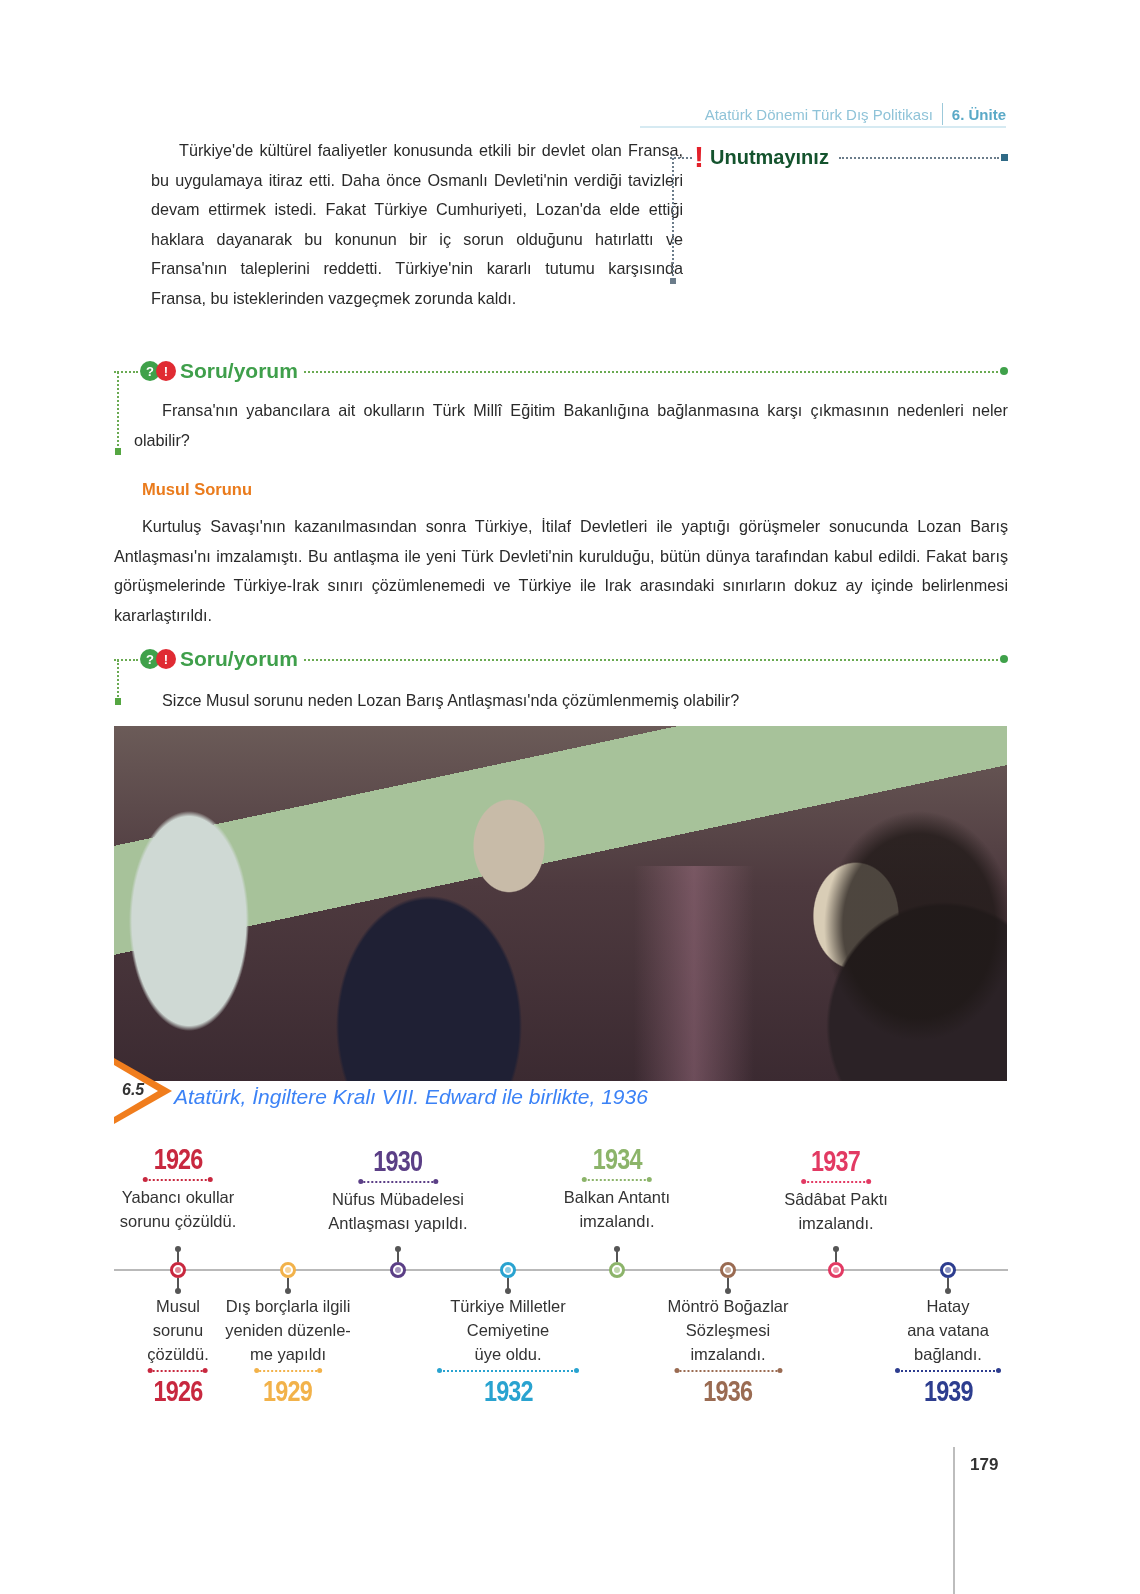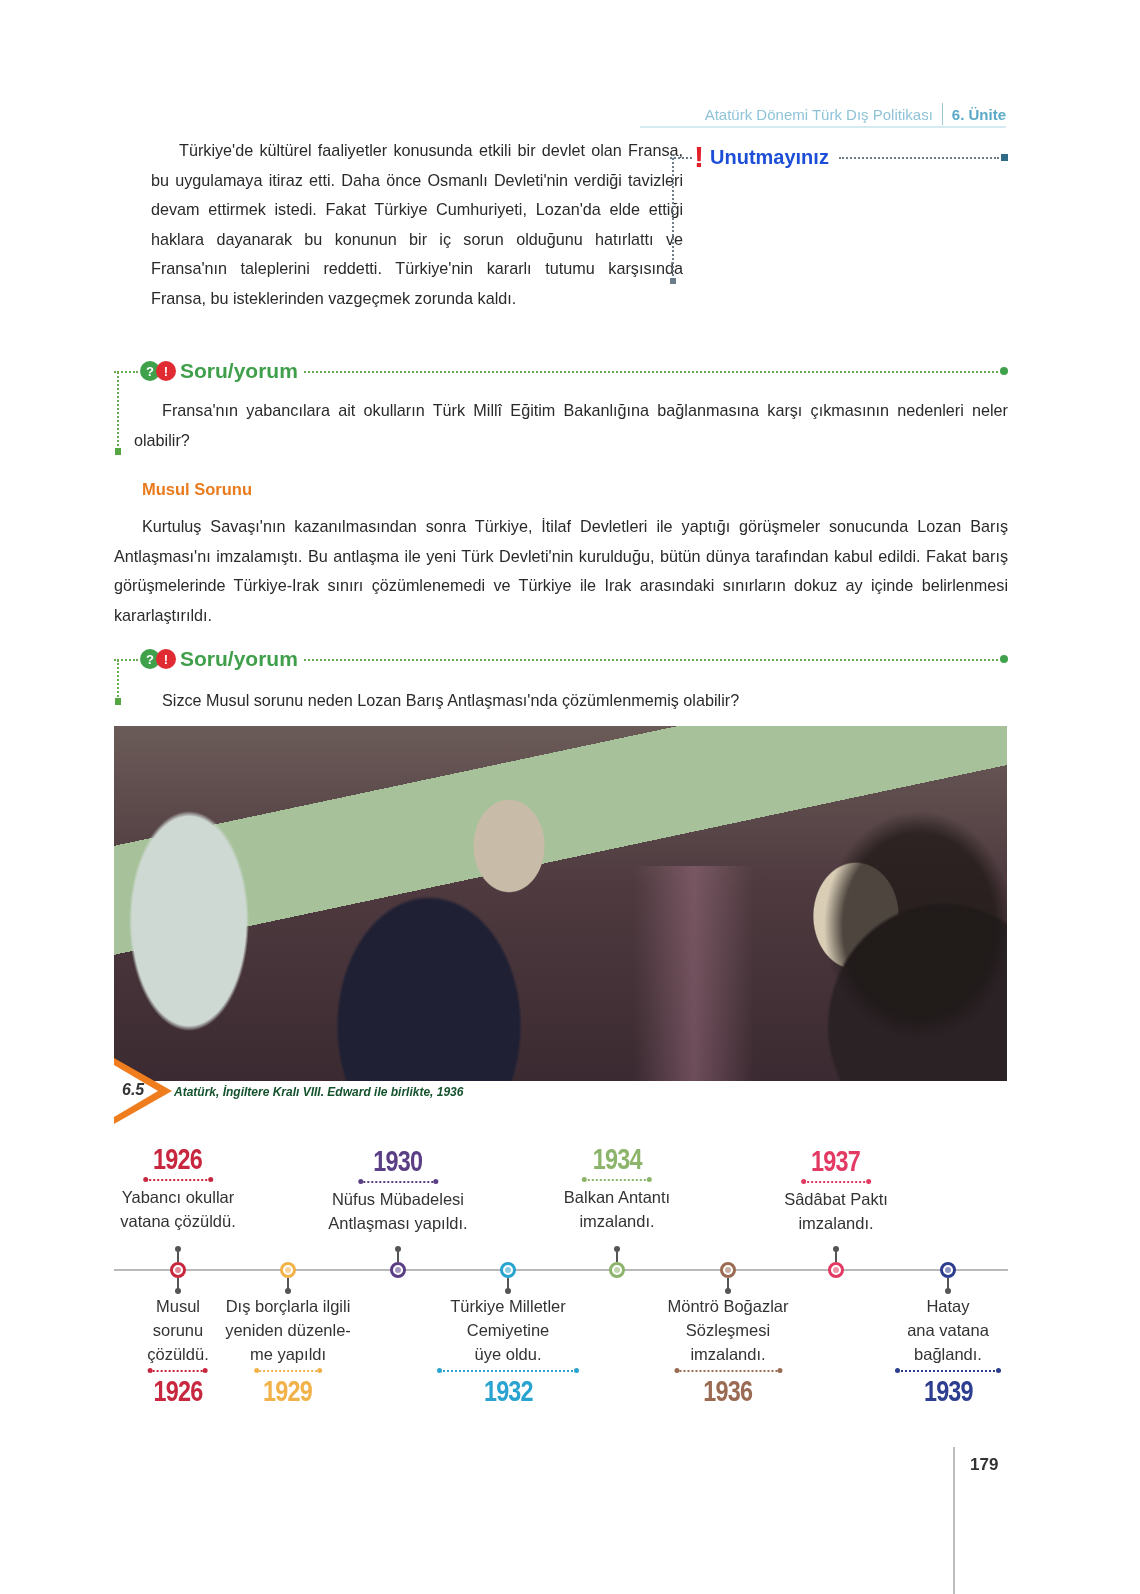--- a/index.html
+++ b/index.html
@@ -16,21 +16,21 @@
   .indent { text-indent: 28px; }
 
   .intro-para { position: absolute; left: 114px; top: 136px; width: 532px; margin-left: 37px; }
 
   .note-box { position: absolute; left: 670px; top: 142px; width: 338px; }
   .note-box .note-left { position: absolute; left: 2px; top: 12px; height: 130px; border-left: 2px dotted #6b7c8a; }
   .note-box .note-left-sq { position: absolute; left: 0px; top: 136px; width: 6px; height: 6px; background: #6b7c8a; }
   .note-title-row { display: flex; align-items: center; height: 30px; }
   .note-title-row .dots-lead { width: 22px; border-top: 2px dotted #6b7c8a; margin-top: 2px; }
   .note-title-row .excl { color: #e3202a; font-weight: bold; font-size: 30px; margin: 0 6px 0 2px; line-height: 1; }
-  .note-title-row .title { color: #1d4ed8; font-weight: bold; font-size: 20px; }
+  .note-title-row .title { color: #14532d; font-weight: bold; font-size: 20px; }
   .note-title-row .dots-trail { flex: 1; border-top: 2px dotted #6b7c8a; margin: 2px 2px 0 10px; }
   .note-title-row .end-sq { width: 7px; height: 7px; background: #2f6a86; }
   .note-text { margin-left: 16px; margin-top: 3px; }
 
   .qbox { position: absolute; left: 114px; width: 894px; }
   .qbox .q-left { position: absolute; left: 3px; top: 16px; border-left: 2px dotted #6aaa52; }
   .qbox .q-left-sq { position: absolute; left: 1px; width: 6px; height: 7px; background: #55a642; }
   .q-title-row { display: flex; align-items: center; height: 30px; }
   .q-title-row .dots-lead { width: 24px; border-top: 2px dotted #6aaa52; margin-top: 2px; }
   .bubbles { display: flex; margin: 0 4px 0 2px; }
@@ -56,21 +56,21 @@
       radial-gradient(ellipse 150px 210px at 315px 300px, #1f2034 0 60%, transparent 62%),
       radial-gradient(ellipse 50px 65px at 395px 120px, #c8bba8 0 70%, transparent 72%),
       linear-gradient(168deg, transparent 0 22%, #a7c29a 22% 42%, transparent 42%),
       linear-gradient(180deg, #6b5b58 0%, #4e3a3f 45%, #3b2a31 100%);
   }
   .photo .shine { position: absolute; left: 520px; top: 140px; width: 120px; height: 215px; background: linear-gradient(90deg, rgba(120,80,95,0.0), rgba(170,120,140,0.45), rgba(120,80,95,0.0)); }
   .caption-row { position: absolute; left: 114px; top: 1058px; width: 600px; height: 66px; }
   .caption-tri { position: absolute; left: 0; top: 0; width: 0; height: 0; border-top: 33px solid transparent; border-bottom: 33px solid transparent; border-left: 58px solid #f07d1d; }
   .caption-tri-inner { position: absolute; left: 0; top: 7px; width: 0; height: 0; border-top: 26px solid transparent; border-bottom: 26px solid transparent; border-left: 44px solid #ffffff; }
   .caption-num { position: absolute; left: 8px; top: 23px; font-size: 16px; font-weight: bold; font-style: italic; color: #333; }
-  .caption-text { position: absolute; left: 60px; top: 27px; font-size: 12px; font-style: italic; font-weight: bold; color: #14532d; }
+  .caption-text { position: absolute; left: 60px; top: 27px; font-size: 21px; font-style: italic; font-weight: normal; color: #3b82f6; }
 
   .timeline { position: absolute; left: 114px; top: 1140px; width: 894px; height: 280px; }
   .tl-axis { position: absolute; left: 0; top: 129px; width: 894px; height: 2px; background: #b9b9b9; }
   .tl-node { position: absolute; top: 122px; width: 16px; height: 16px; border-radius: 50%; border: 3px solid; background: #fff; transform: translateX(-50%); }
   .tl-node .core { position: absolute; inset: 2px; border-radius: 50%; }
   .tl-event { position: absolute; transform: translateX(-50%); text-align: center; font-size: 16.5px; line-height: 24px; color: #333; white-space: nowrap; }
   .tl-year { font-size: 30px; font-weight: bold; letter-spacing: -1px; line-height: 30px; font-family: "Liberation Sans", sans-serif; transform: scaleX(0.78); display: inline-block; }
   .tl-rule { height: 0; border-top: 2px dotted; margin: 4px auto; position: relative; }
   .tl-rule::before, .tl-rule::after { content: ""; position: absolute; top: -4px; width: 5px; height: 5px; border-radius: 50%; background: currentColor; }
   .tl-rule::before { left: -2px; } .tl-rule::after { right: -2px; }
@@ -176,21 +176,21 @@
       </div>
       <div class="tl-node" style="left: 834px; border-color: rgb(45, 61, 143);">
         <div class="core" style="background: rgb(45, 61, 143); opacity: 0.55;"></div>
       </div>
     </div>
   <div id="tl-above">
       <div class="tl-event" style="left: 64px; top: 4px;">
         <div><span class="tl-year" style="color:#c8283f">1926</span></div>
         <div class="tl-rule" style="width:66px;color:#c8283f;border-color:#c8283f"></div>
         <div>Yabancı okullar</div>
-        <div>vatana çözüldü.</div>
+        <div>sorunu çözüldü.</div>
       </div>
       <div class="tl-stem stem-up" style="left: 64px; top: 108px; height: 14px;"></div>
       <div class="tl-event" style="left: 284px; top: 6px;">
         <div><span class="tl-year" style="color:#5b3f86">1930</span></div>
         <div class="tl-rule" style="width:76px;color:#5b3f86;border-color:#5b3f86"></div>
         <div>Nüfus Mübadelesi</div>
         <div>Antlaşması yapıldı.</div>
       </div>
       <div class="tl-stem stem-up" style="left: 284px; top: 108px; height: 14px;"></div>
       <div class="tl-event" style="left: 503px; top: 4px;">

